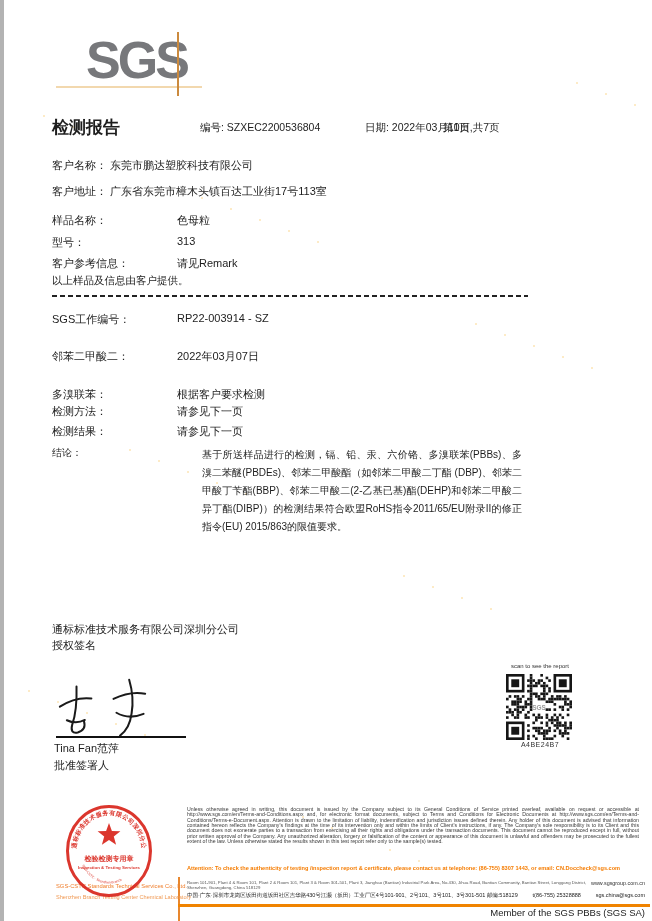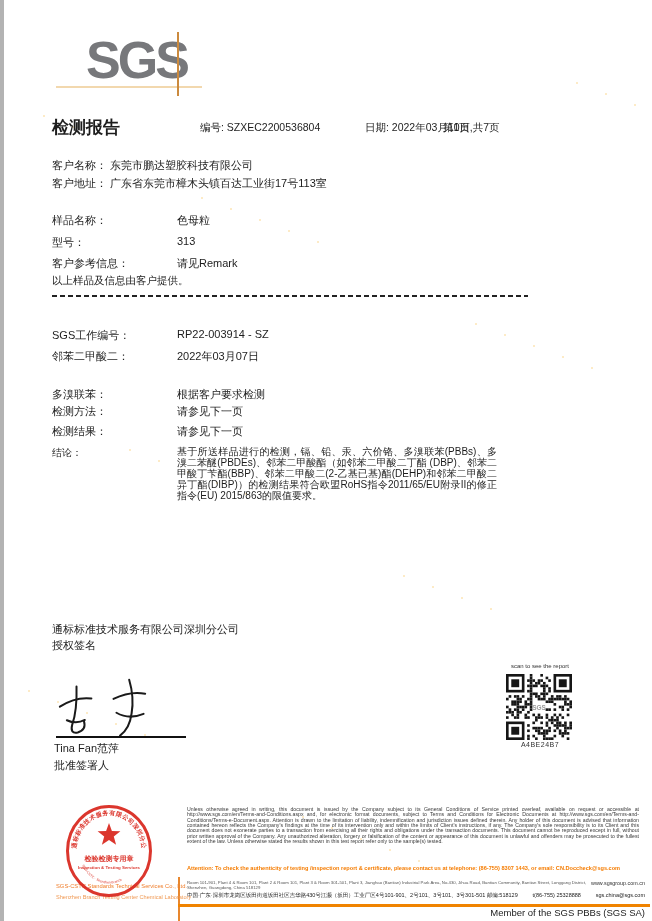--- a/index.html
+++ b/index.html
@@ -18,21 +18,21 @@
   .row{position:absolute;left:52px;font-size:11px;display:flex;white-space:nowrap;}
   .row .lbl{display:inline-block;}
   .w58 .lbl{width:58px;}
   .w125 .lbl{width:125px;}
   #sample-note{position:absolute;left:52px;top:274px;font-size:10.5px;}
   #dashed-sep{position:absolute;left:52px;top:295px;width:476px;height:1.5px;
               background:repeating-linear-gradient(90deg,#222 0 5px,transparent 5px 8px);}
   
   #conclusion{position:absolute;left:52px;top:446px;font-size:10px;display:flex;}
   #conclusion .lbl{width:125px;flex:none;}
-  #conclusion .txt{width:320px;line-height:11px;text-align:justify;}
+  #conclusion .txt{width:320px;line-height:18px;text-align:justify;margin-left:25px;}
   
   #company-line{position:absolute;left:52px;top:622px;font-size:11px;}
   #auth-label{position:absolute;left:52px;top:638px;font-size:11px;}
   #signature{position:absolute;left:52px;top:676px;}
   #sig-line{position:absolute;left:56px;top:736px;width:130px;height:1.5px;background:#111;}
   #signer-name{position:absolute;left:54px;top:741px;font-size:11px;}
   #signer-role{position:absolute;left:54px;top:758px;font-size:11px;}
   
   #qr-caption{position:absolute;left:506px;top:663px;width:68px;font-size:6px;text-align:center;color:#333;}
   #qr-box{position:absolute;left:506px;top:674px;width:66px;height:66px;background:#fff;}
@@ -111,42 +111,42 @@
   <div class="hmeta" style="left:365px">
     <span>日期:</span>
     <span>2022年03月10日</span>
   </div>
   <div class="hmeta" style="left:443px">第1页,共7页</div>
 
   <div class="row w58" style="top:158px">
     <span class="lbl">客户名称：</span>
     <span class="val">东莞市鹏达塑胶科技有限公司</span>
   </div>
-  <div class="row w58" style="top:176px">
+  <div class="row w58" style="top:184px">
     <span class="lbl">客户地址：</span>
     <span class="val">广东省东莞市樟木头镇百达工业街17号113室</span>
   </div>
 
   <div class="row w125" style="top:213px">
     <span class="lbl">样品名称：</span>
     <span class="val">色母粒</span>
   </div>
   <div class="row w125" style="top:235px">
     <span class="lbl">型号：</span>
     <span class="val">313</span>
   </div>
   <div class="row w125" style="top:256px">
     <span class="lbl">客户参考信息：</span>
     <span class="val">请见Remark</span>
   </div>
   <div id="sample-note">以上样品及信息由客户提供。</div>
 
   <div id="dashed-sep"></div>
 
-  <div class="row w125" style="top:328px">
+  <div class="row w125" style="top:312px">
     <span class="lbl">SGS工作编号：</span>
     <span class="val">RP22-003914 - SZ</span>
   </div>
   <div class="row w125" style="top:349px">
     <span class="lbl">邻苯二甲酸二：</span>
     <span class="val">2022年03月07日</span>
   </div>
   <div class="row w125" style="top:387px">
     <span class="lbl">多溴联苯：</span>
     <span class="val">根据客户要求检测</span>

